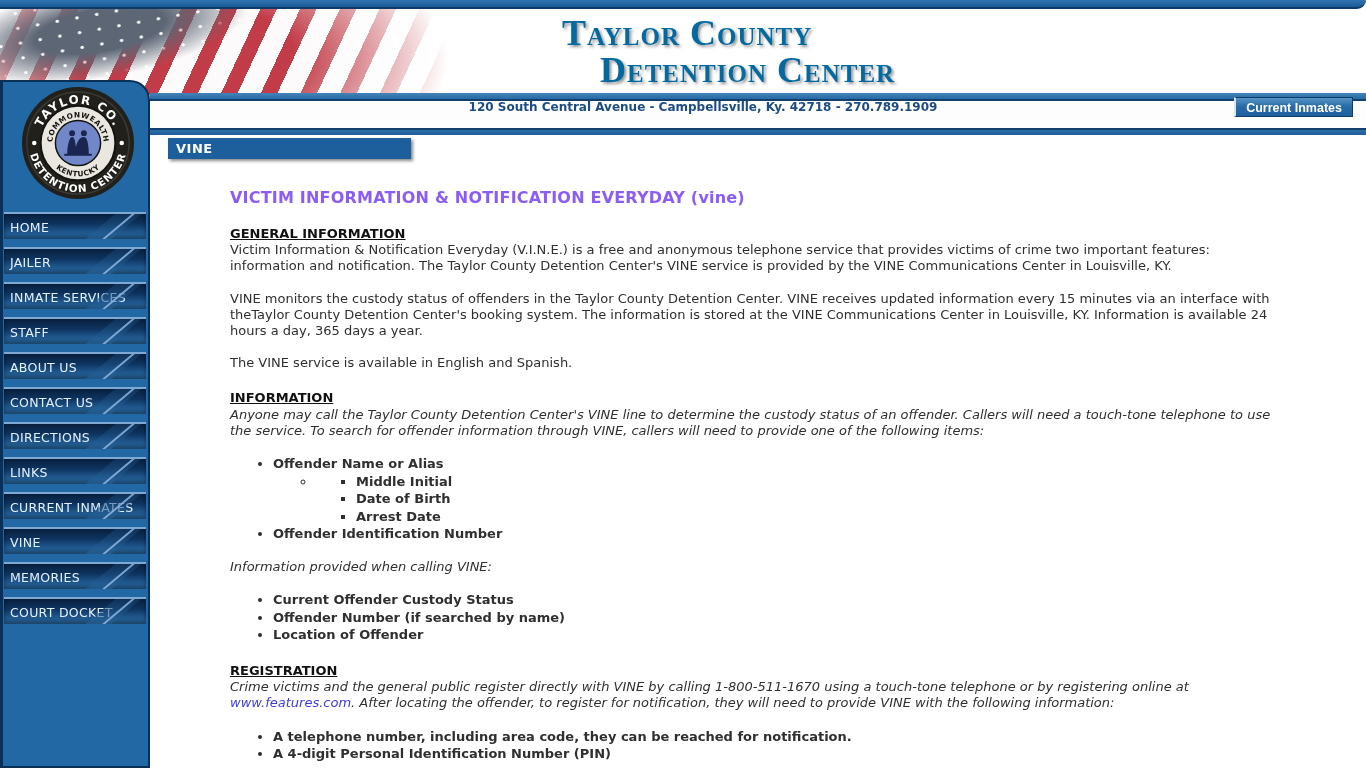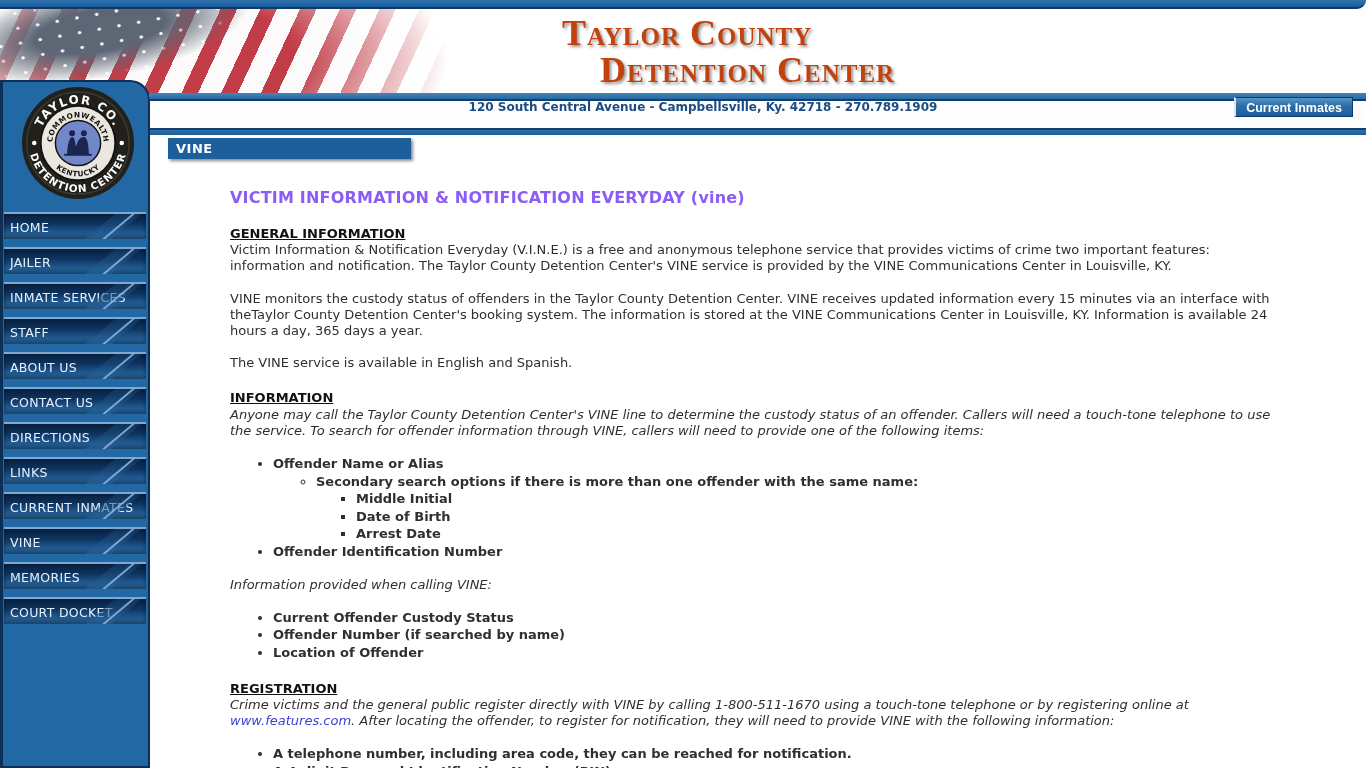--- a/index.html
+++ b/index.html
@@ -20,21 +20,21 @@
               rgba(190,50,62,.95) 0 15px, rgba(252,250,250,.97) 15px 36px);
           -webkit-mask-image:radial-gradient(ellipse 52% 58% at 38% 52%, #000 30%, transparent 72%);
           mask-image:radial-gradient(ellipse 52% 58% at 38% 52%, #000 30%, transparent 72%); }
   .flag .canton { position:absolute; left:-30px; top:-18px; width:290px; height:86px;
           background:radial-gradient(#ffffff 1.4px, transparent 2.2px), #5d6675;
           background-size:20px 15px; transform:rotate(-10deg);
           -webkit-mask-image:radial-gradient(ellipse 65% 70% at 45% 45%, #000 35%, transparent 80%);
           mask-image:radial-gradient(ellipse 65% 70% at 45% 45%, #000 35%, transparent 80%); }
   .site-title { position:absolute; left:540px; top:6px; width:420px; text-align:left;
           font-family:"Liberation Serif","DejaVu Serif",serif; font-weight:700;
-          font-variant:small-caps; color:#c2410c; line-height:1.04;
+          font-variant:small-caps; color:#0369a1; line-height:1.04;
           text-shadow:2px 2px 3px rgba(60,60,60,.55); }
   .site-title .l1 { font-size:36px; padding-left:22px; letter-spacing:1px; }
   .site-title .l2 { font-size:36px; padding-left:60px; letter-spacing:1px; }
 
   
   .strip { position:absolute; left:150px; top:93px; width:1216px; height:30px; z-index:4; }
   .strip .bar-top { height:8px; background:linear-gradient(#4584b8,#256aa5);
                     border-bottom:2px solid #123f6e; }
   .strip .addr-row { height:27px; background:#fdfdfd; position:relative; }
   .address { position:absolute; left:0; right:110px; top:-1px; text-align:center;
@@ -172,21 +172,21 @@
     <p>Victim Information &amp; Notification Everyday (V.I.N.E.) is a free and anonymous telephone service that provides victims of crime two important features: information and notification. The Taylor County Detention Center's VINE service is provided by the VINE Communications Center in Louisville, KY.</p>
     <p>VINE monitors the custody status of offenders in the Taylor County Detention Center. VINE receives updated information every 15 minutes via an interface with theTaylor County Detention Center's booking system. The information is stored at the VINE Communications Center in Louisville, KY. Information is available 24 hours a day, 365 days a year.</p>
     <p>The VINE service is available in English and Spanish.</p>
 
     <div class="sec-heading">INFORMATION</div>
     <p class="tight">Anyone may call the Taylor County Detention Center's VINE line to determine the custody status of an offender. Callers will need a touch-tone telephone to use the service. To search for offender information through VINE, callers will need to provide one of the following items:</p>
 
     <ul class="lv1">
       <li><span>Offender Name or Alias</span>
         <ul class="lv2">
-          <li><span>Secondary search options if there is more than one offender with the same name:</span>
+          <li>
             <ul class="lv3">
               <li>Middle Initial</li>
               <li>Date of Birth</li>
               <li>Arrest Date</li>
             </ul>
           </li>
         </ul>
       </li>
       <li>Offender Identification Number</li>
     </ul>

